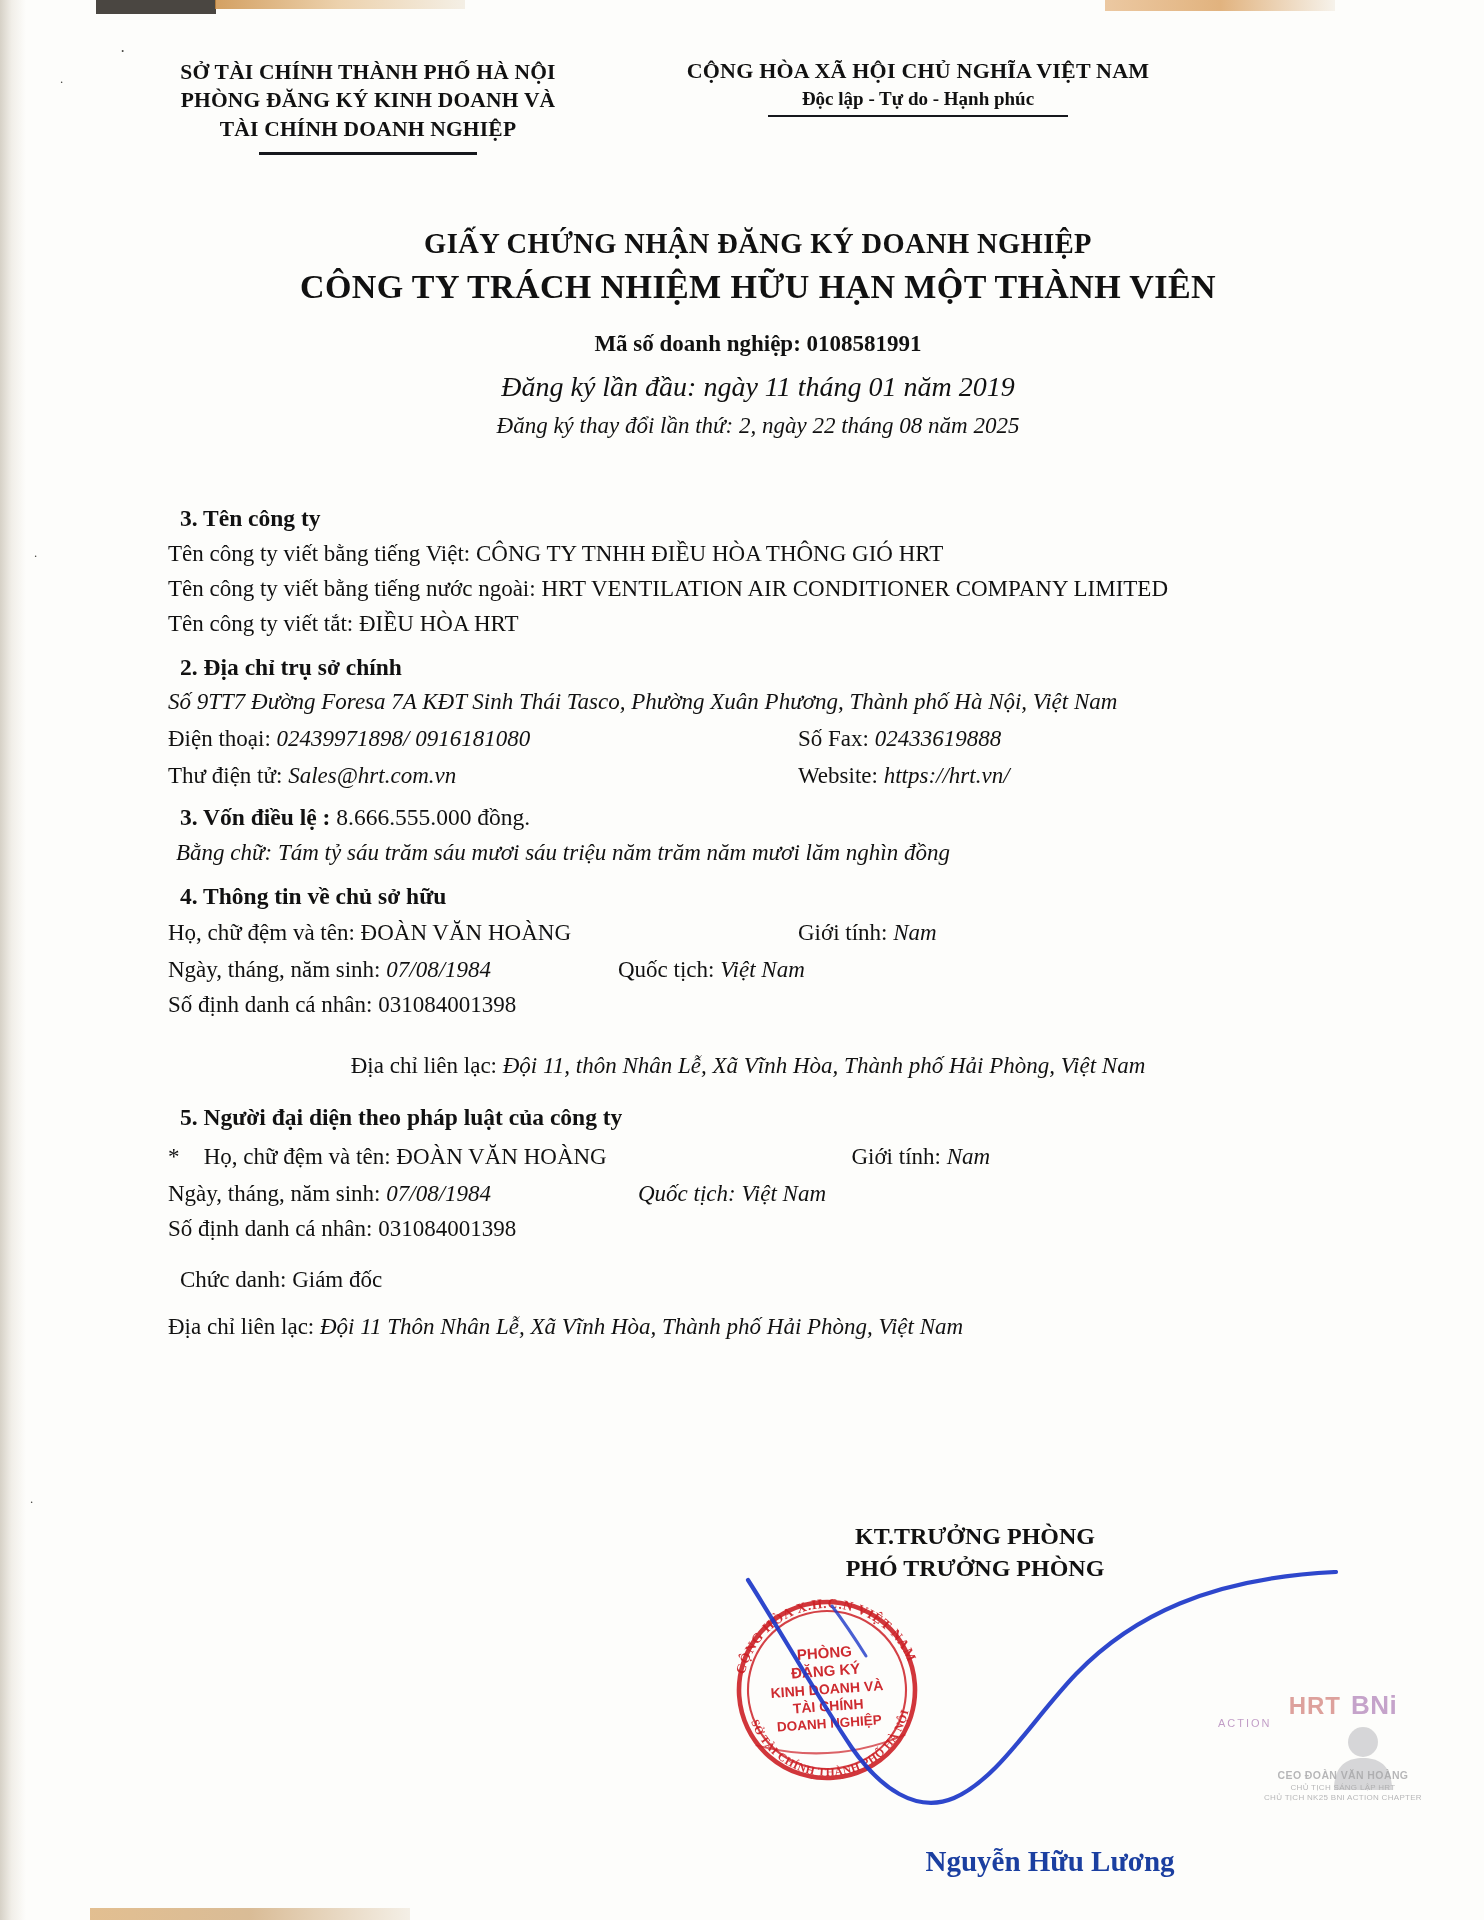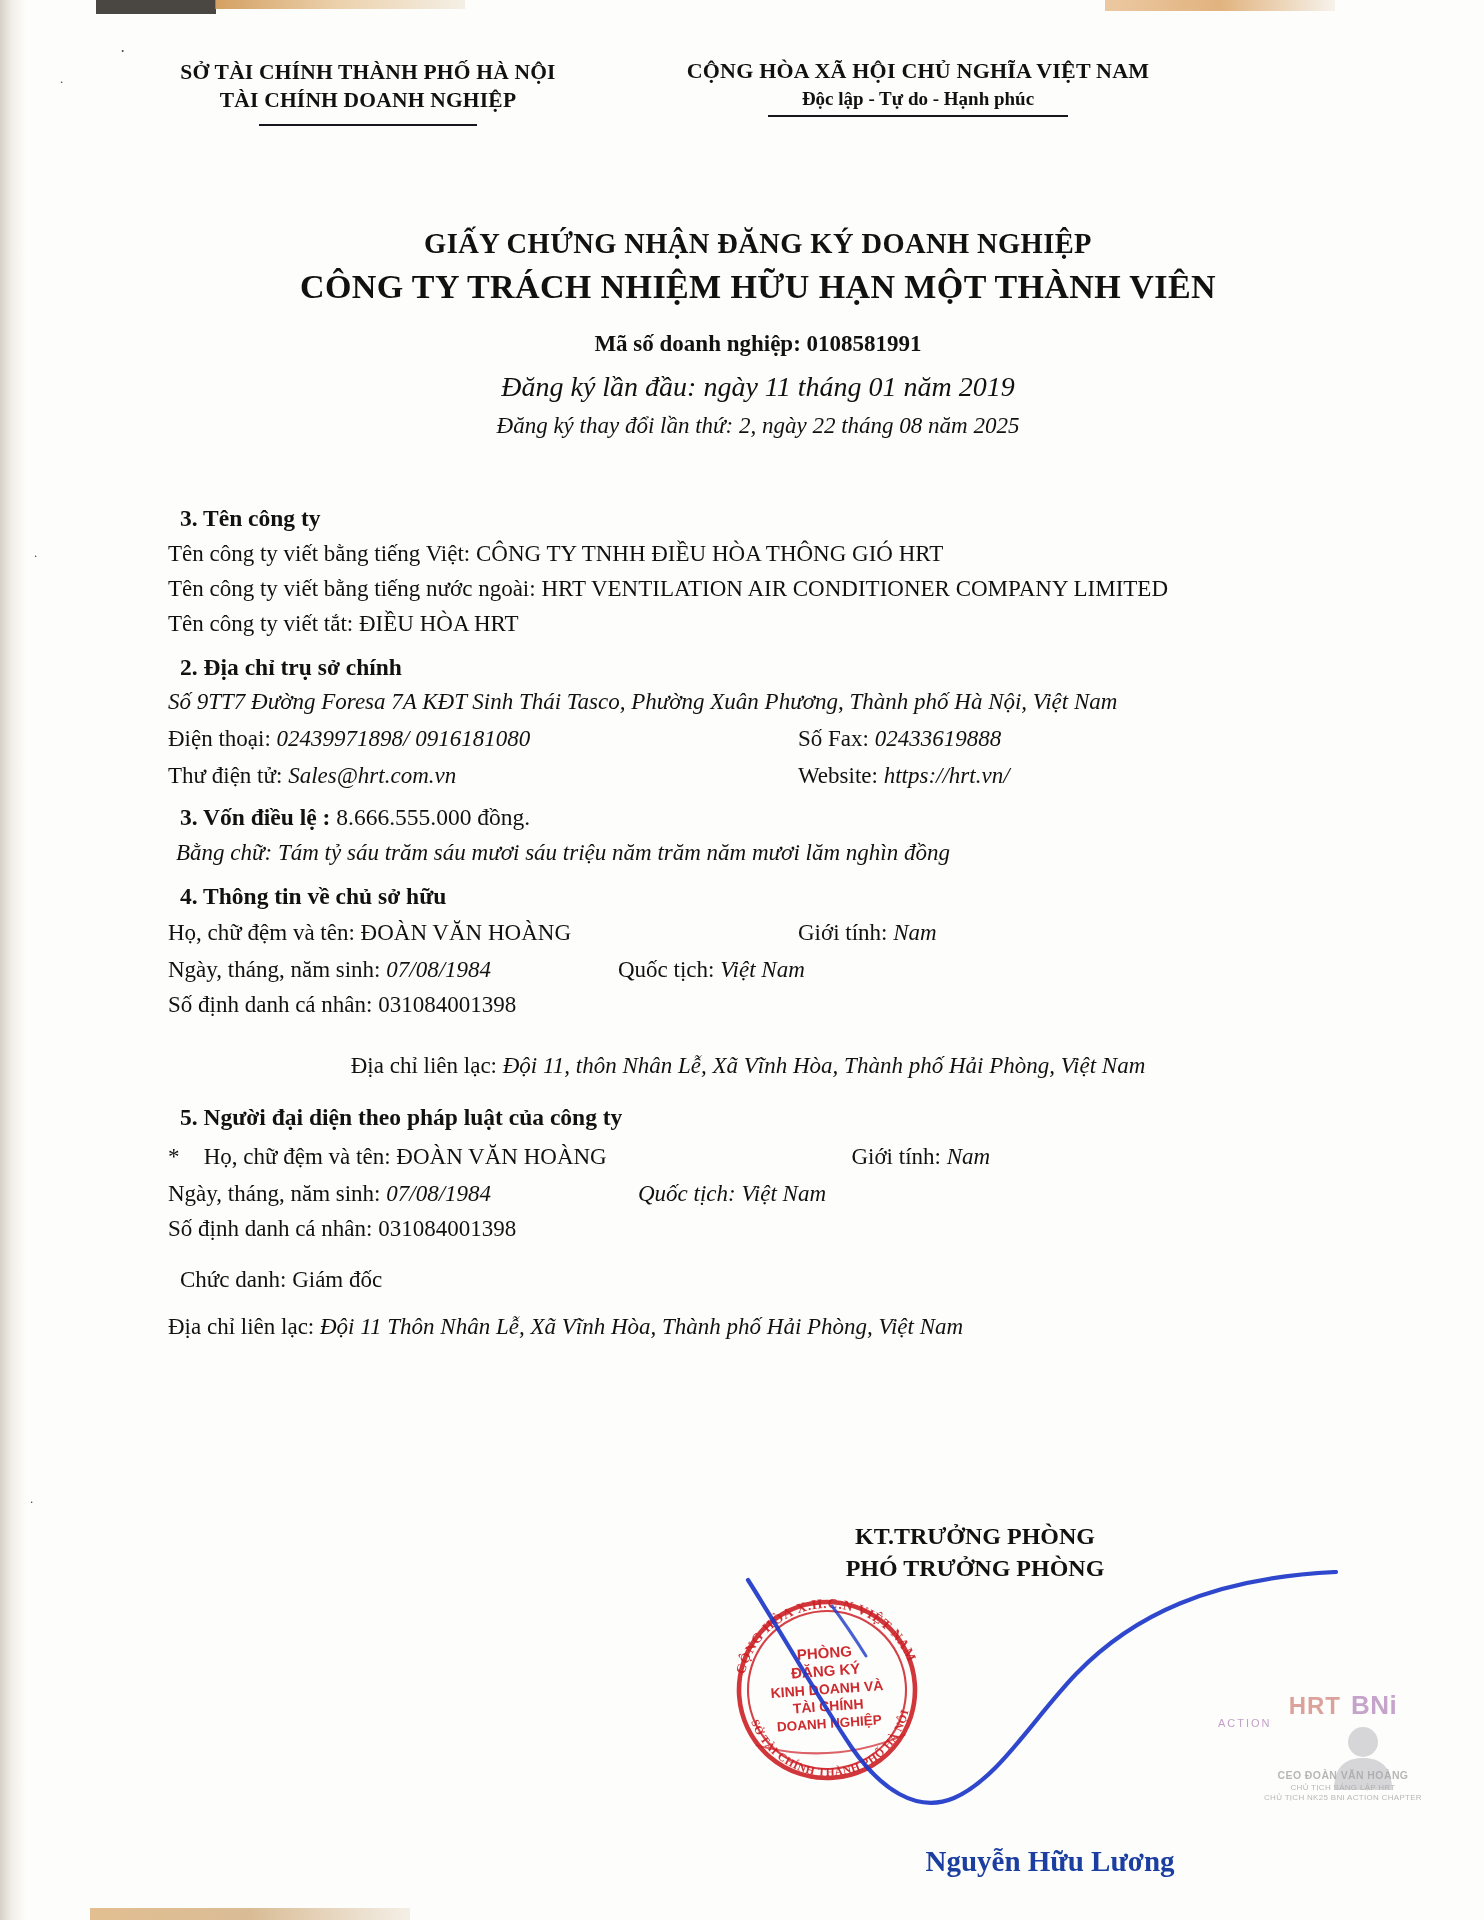--- a/index.html
+++ b/index.html
@@ -291,20 +291,21 @@
   <div class="scan-edge-top-right"></div>
   <div class="scan-edge-bottom"></div>
   <div class="scan-mark" style="left:60px; top:72px;">.</div>
   <div class="scan-mark" style="left:34px; top:546px;">.</div>
   <div class="scan-mark" style="left:30px; top:1492px;">.</div>
   <div class="scan-mark" style="left:120px; top:44px; font-size:16px;">·</div>
 
   <div class="header">
     <div class="header-left">
       <div class="line1">SỞ TÀI CHÍNH THÀNH PHỐ HÀ NỘI</div>
+      <div class="line2">PHÒNG ĐĂNG KÝ KINH DOANH VÀ</div>
       <div class="line3">TÀI CHÍNH DOANH NGHIỆP</div>
       <div class="rule"></div>
     </div>
     <div class="header-right">
       <div class="line1">CỘNG HÒA XÃ HỘI CHỦ NGHĨA VIỆT NAM</div>
       <div class="line2">Độc lập - Tự do - Hạnh phúc</div>
       <div class="rule"></div>
     </div>
   </div>
 

